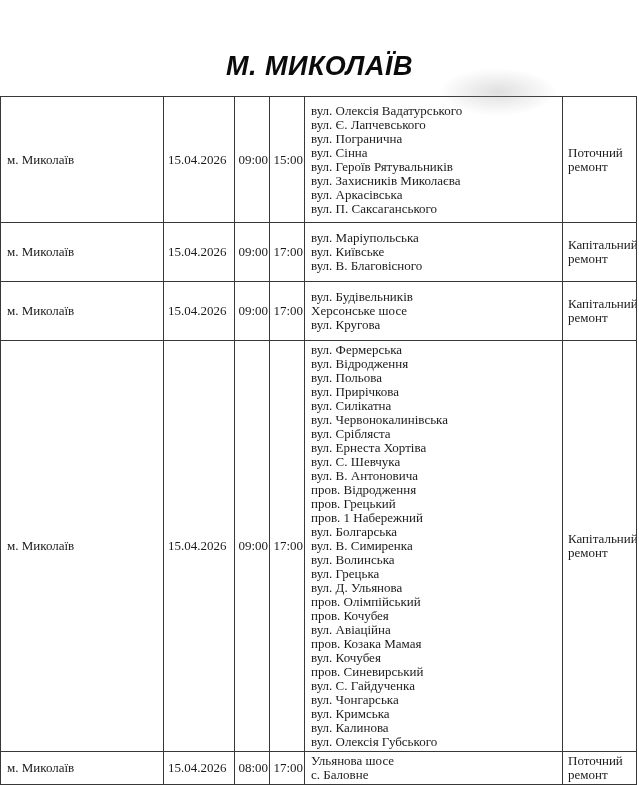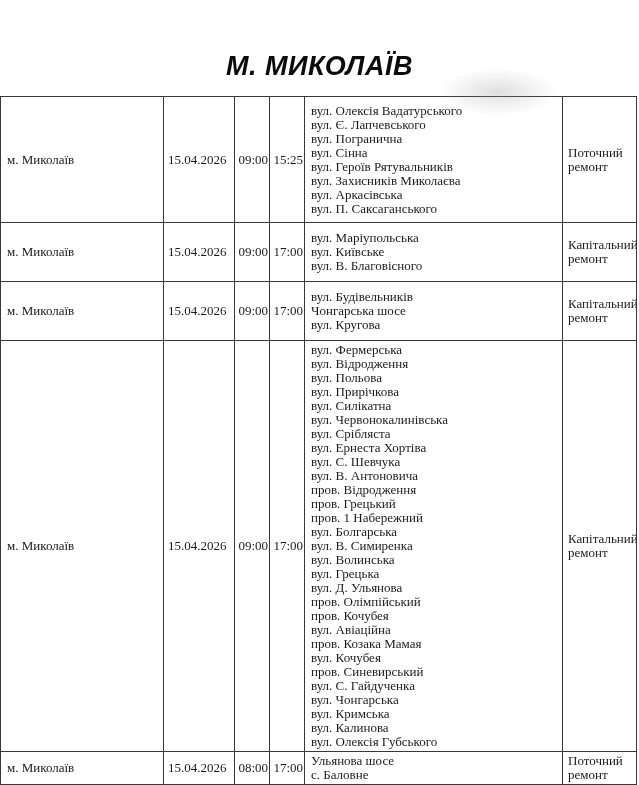--- a/index.html
+++ b/index.html
@@ -82,21 +82,21 @@
       <col class="c-start">
       <col class="c-end">
       <col class="c-streets">
       <col class="c-repair">
   </colgroup>
   <tbody>
     <tr class="r1">
       <td class="loc-cell">м. Миколаїв</td>
       <td class="date-cell">15.04.2026</td>
       <td class="time-cell">09:00</td>
-      <td class="time-cell">15:25</td>
+      <td class="time-cell">15:00</td>
       <td class="streets-cell">вул. Олексія Вадатурського
 вул. Є. Лапчевського
 вул. Погранична
 вул. Сінна
 вул. Героїв Рятувальників
 вул. Захисників Миколаєва
 вул. Аркасівська
 вул. П. Саксаганського</td>
       <td class="repair-cell">Поточний ремонт</td>
     </tr>
@@ -109,21 +109,21 @@
 вул. Київське
 вул. В. Благовісного</td>
       <td class="repair-cell">Капітальний ремонт</td>
     </tr>
     <tr class="r3">
       <td class="loc-cell">м. Миколаїв</td>
       <td class="date-cell">15.04.2026</td>
       <td class="time-cell">09:00</td>
       <td class="time-cell">17:00</td>
       <td class="streets-cell">вул. Будівельників
-Чонгарська шосе
+Херсонське шосе
 вул. Кругова</td>
       <td class="repair-cell">Капітальний ремонт</td>
     </tr>
     <tr class="r4">
       <td class="loc-cell">м. Миколаїв</td>
       <td class="date-cell">15.04.2026</td>
       <td class="time-cell">09:00</td>
       <td class="time-cell">17:00</td>
       <td class="streets-cell">вул. Фермерська
 вул. Відродження

